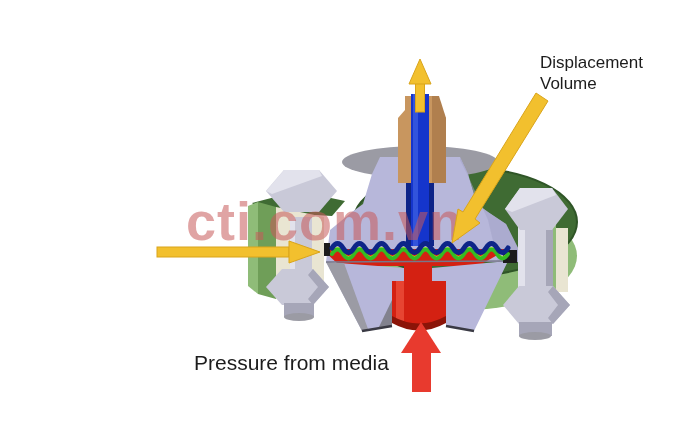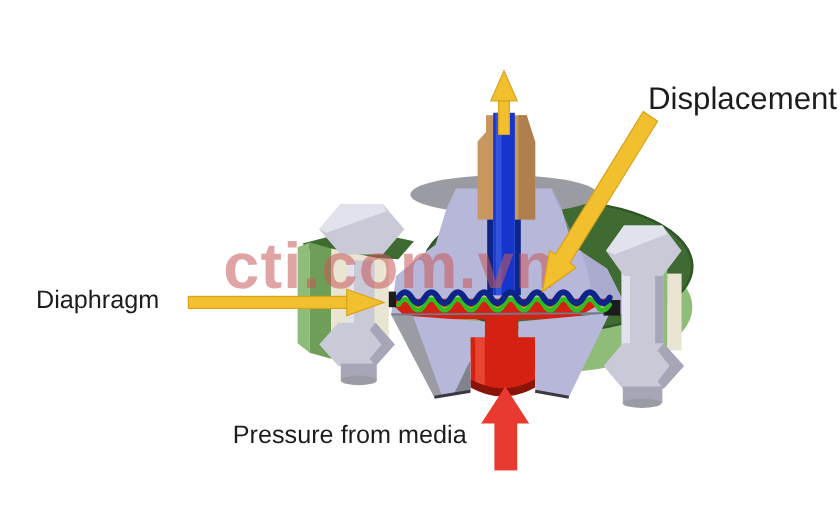--- a/index.html
+++ b/index.html
@@ -6,21 +6,21 @@
   .stage{
     position:relative;width:700px;height:436px;background:var(--background,#fff);
     font-family:"Liberation Sans",sans-serif;overflow:hidden;
   }
   .stage svg{position:absolute;left:0;top:0;}
   .label{
     position:absolute;color:var(--label-text,#1c1c1c);
     font-family:"Liberation Sans",sans-serif;white-space:nowrap;line-height:1.25;
   }
   .lbl-transmitting{left:233px;top:72px;font-size:20px;}
-  .lbl-displacement{left:540px;top:66px;font-size:26px;}
+  .lbl-displacement{left:540px;top:52px;font-size:17px;}
   .lbl-displacement span{display:block;}
   .lbl-diaphragm{left:30px;top:238px;font-size:21px;}
   .lbl-pressure{left:194px;top:350px;font-size:21px;text-align:center;}
 
   
   .dgreen{fill:var(--flange-green-dark,#3F6B33);}
   .lgreen{fill:var(--flange-green-light,#8FBC78);}
   .bodyfill{fill:var(--body-lavender,#B7B7DA);}
   .bodydark{fill:#A3A3C6;}
   .greyfill{fill:var(--body-grey,#9B9BA4);}
@@ -146,18 +146,18 @@
       <g>
         <rect x="412" y="352" width="19" height="40" class="redarrow"></rect>
         <polygon class="redarrow" points="421,322 441,353 401,353"></polygon>
       </g>
     </g>
   </svg>
 
 
   <div class="label lbl-displacement">
     <span>Displacement</span>
+    <span>Volume</span>
   </div>
 
-  <div class="label lbl-diaphragm">Diaphragm</div>
 
   <div class="label lbl-pressure">Pressure from media</div>
 </div>
 
 </body></html>

